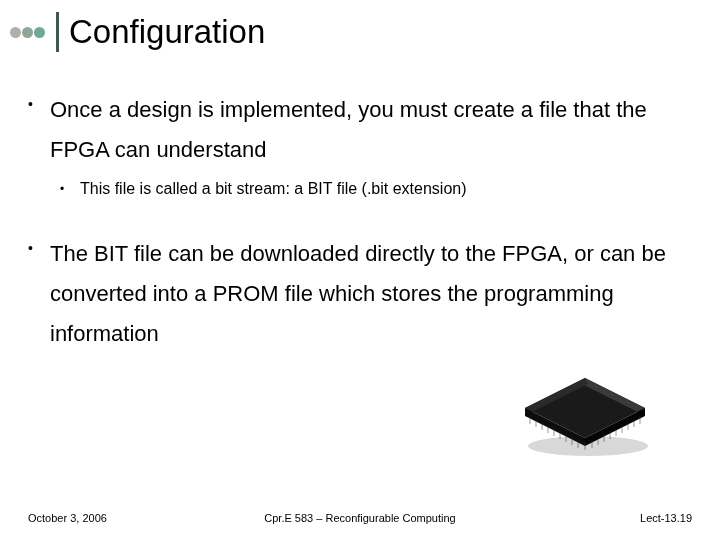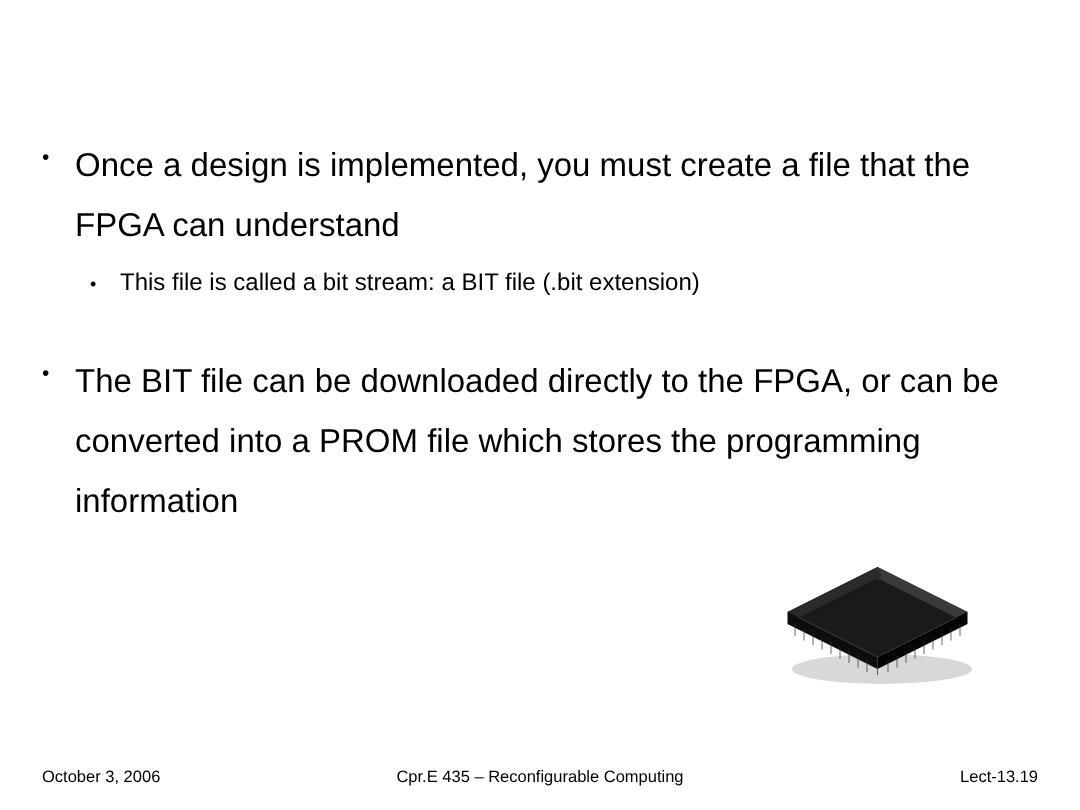--- a/index.html
+++ b/index.html
@@ -116,20 +116,29 @@
     left: 0;
     right: 0;
     text-align: center;
   }
 </style>
 </head>
 <body>
 
 <div class="slide">
 
+  <div class="header">
+    <div class="dots">
+      <div class="dot dot1"></div>
+      <div class="dot dot2"></div>
+      <div class="dot dot3"></div>
+    </div>
+    <div class="vline"></div>
+    <div class="title">Configuration</div>
+  </div>
 
   <div class="content">
     <div class="bullet-l1">
       <div class="marker">•</div>
       <div class="text">Once a design is implemented, you must create a file that the FPGA can understand</div>
     </div>
     <div class="bullet-l2">
       <div class="marker">•</div>
       <div class="text">This file is called a bit stream: a BIT file (.bit extension)</div>
     </div>
@@ -167,17 +176,17 @@
         <line x1="112" y1="59" x2="112" y2="67"></line>
         <line x1="118" y1="56" x2="118" y2="64"></line>
         <line x1="124" y1="53" x2="124" y2="61"></line>
         <line x1="130" y1="50" x2="130" y2="58"></line>
       </g>
     </svg>
   </div>
 
   <div class="footer">
     <span>October 3, 2006</span>
-    <span class="center">Cpr.E 435 – Reconfigurable Computing</span>
+    <span class="center">Cpr.E 583 – Reconfigurable Computing</span>
     <span>Lect-13.19</span>
   </div>
 
 </div>
 
 </body></html>

